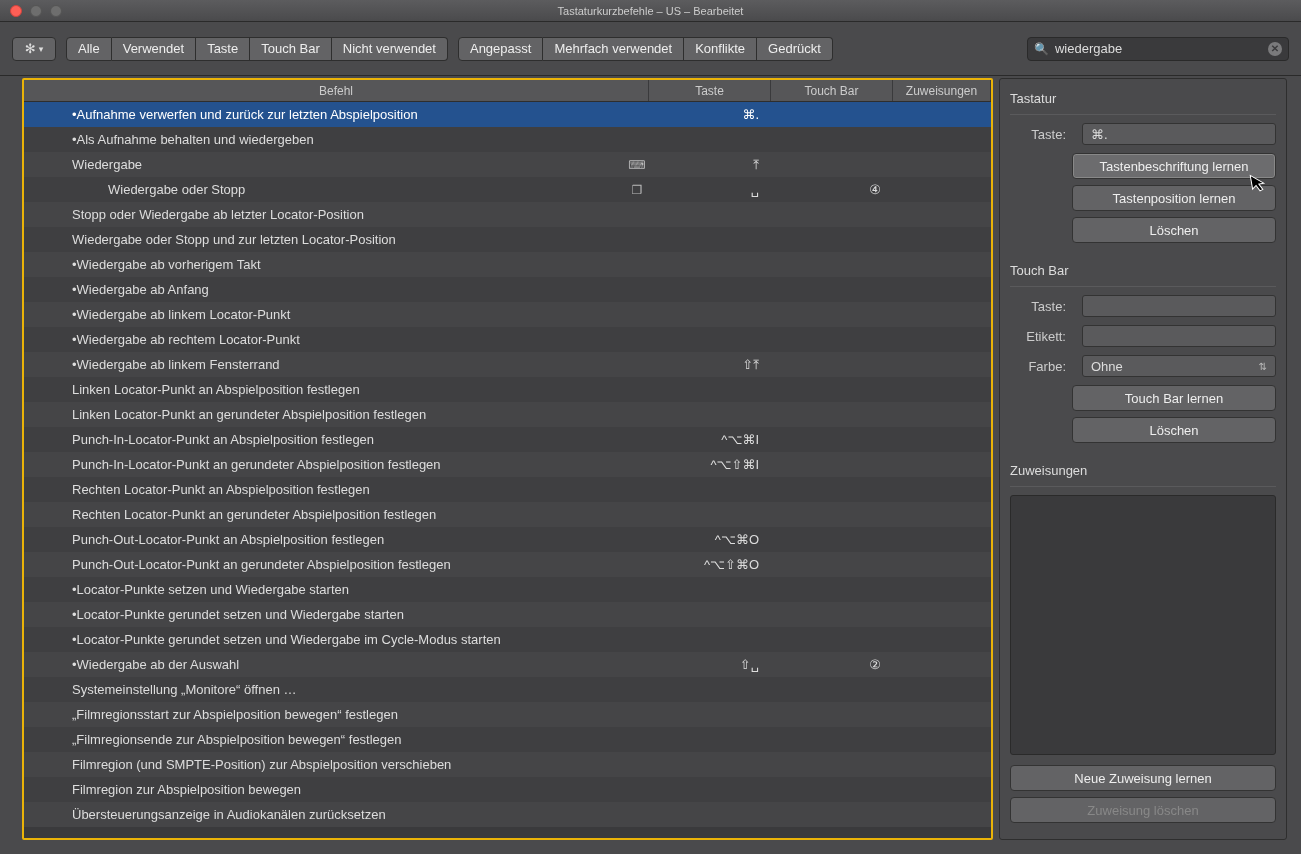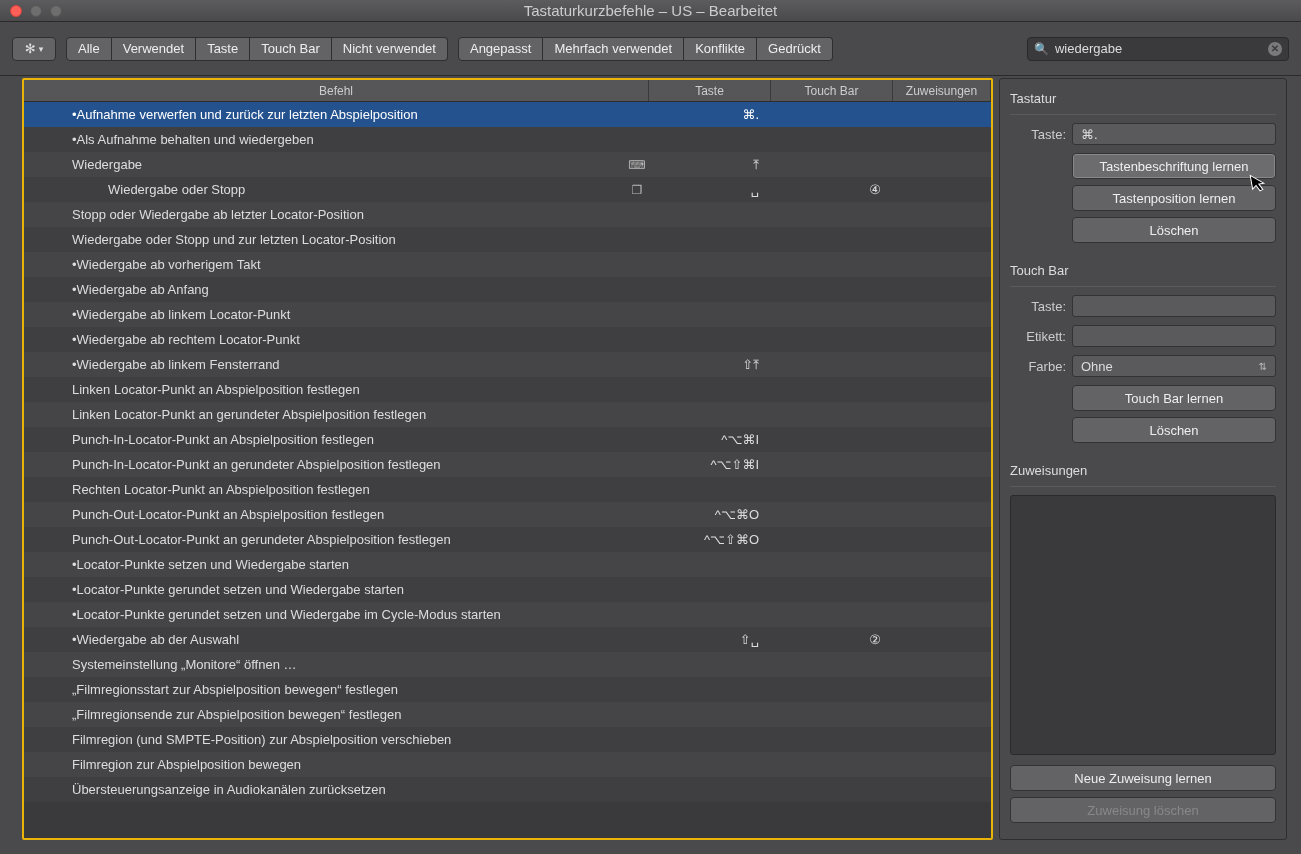--- a/index.html
+++ b/index.html
@@ -25,21 +25,21 @@
     display: flex;
     gap: 8px;
     margin-left: 10px;
   }
   .traffic-light { width: 12px; height: 12px; border-radius: 50%; }
   .tl-close { background: #ff5f56; border: 0.5px solid #d0443e; }
   .tl-min   { background: #6e6e6e; border: 0.5px solid #555; }
   .tl-max   { background: #6e6e6e; border: 0.5px solid #555; }
   .window-title {
     position: absolute; left: 0; right: 0; text-align: center;
-    font-size: 15px; color: #ccc;
+    font-size: 11px; color: #ccc;
     pointer-events: none;
   }
 
   .toolbar {
     height: 54px;
     background: #4a4a4c;
     border-bottom: 1px solid #2a2a2a;
     display: flex;
     align-items: center;
     padding: 0 12px;
@@ -145,21 +145,21 @@
     border: 1px solid #2e2e2e;
     border-radius: 3px;
     padding: 10px 10px;
     display: flex; flex-direction: column;
     font-size: 13px;
   }
   .sec-title { color: #ddd; margin-bottom: 8px; margin-top: 2px;}
   .sec-title.mt { margin-top: 14px; }
   .hr { border-top: 1px solid #5a5a5c; margin: 0 0 8px 0; }
   .form-row {
-    display: flex; align-items: center; margin-bottom: 8px; gap: 6px;
+    display: flex; align-items: center; margin-bottom: 8px; gap: 16px;
   }
   .form-label { width: 56px; text-align: right; color: #ccc; font-size: 13px;}
   .form-field {
     flex: 1; height: 22px; background: #5a5a5c;
     border: 1px solid #333; border-radius: 3px;
     padding: 0 8px; color: #ddd; font-size: 13px;
     display: flex; align-items: center;
   }
   .form-field.select { justify-content: space-between; }
   .side-btn {
@@ -368,20 +368,29 @@
           <div style="display: flex; flex: 1 1 0%; align-items: center;">
             <div class="td col-cmd" style="flex: 1 1 0%;">Rechten Locator-Punkt an Abspielposition festlegen</div>
             <div class="td icon1"></div>
           </div>
           <div class="td col-key"></div>
           <div class="td col-tb"></div>
           <div class="td col-asn"></div>
         </div>
         <div class="trow">
           <div style="display: flex; flex: 1 1 0%; align-items: center;">
+            <div class="td col-cmd" style="flex: 1 1 0%;">Rechten Locator-Punkt an gerundeter Abspielposition festlegen</div>
+            <div class="td icon1"></div>
+          </div>
+          <div class="td col-key"></div>
+          <div class="td col-tb"></div>
+          <div class="td col-asn"></div>
+        </div>
+        <div class="trow">
+          <div style="display: flex; flex: 1 1 0%; align-items: center;">
             <div class="td col-cmd" style="flex: 1 1 0%;">Punch-Out-Locator-Punkt an Abspielposition festlegen</div>
             <div class="td icon1"></div>
           </div>
           <div class="td col-key">^⌥⌘O</div>
           <div class="td col-tb"></div>
           <div class="td col-asn"></div>
         </div>
         <div class="trow">
           <div style="display: flex; flex: 1 1 0%; align-items: center;">
             <div class="td col-cmd" style="flex: 1 1 0%;">Punch-Out-Locator-Punkt an gerundeter Abspielposition festlegen</div>

